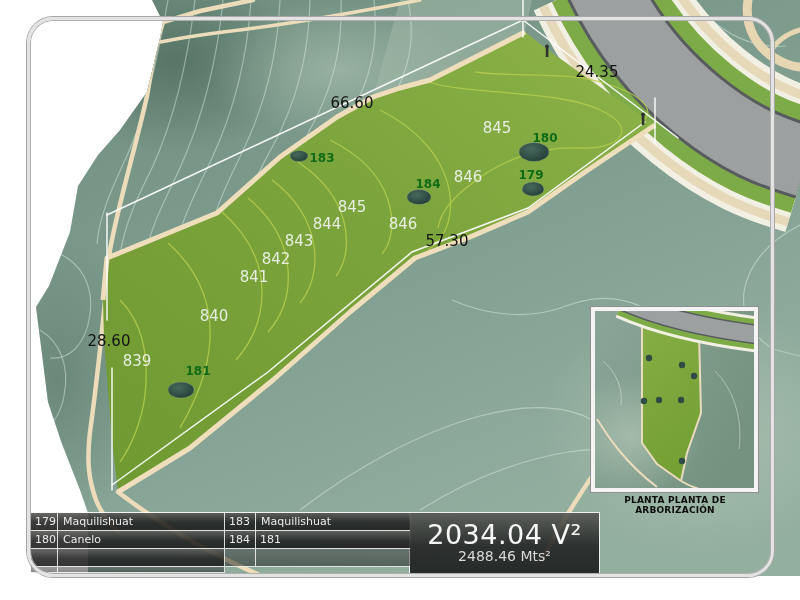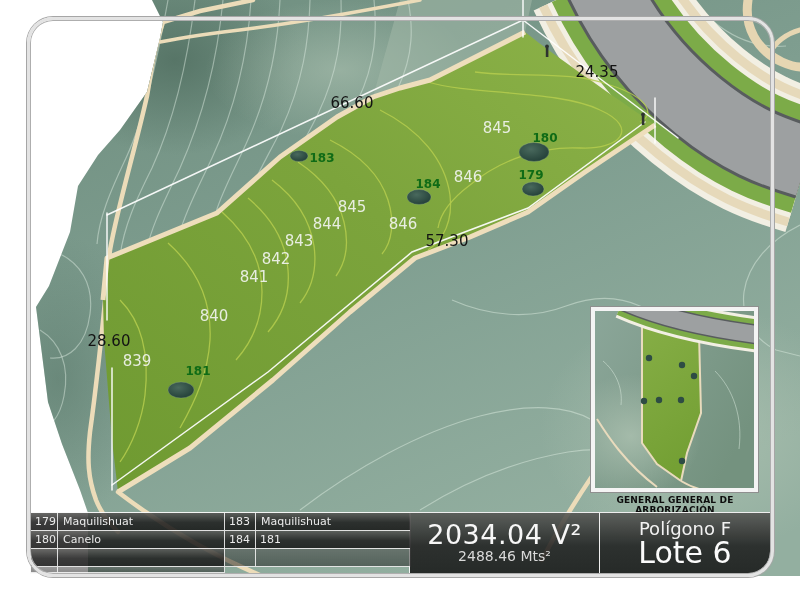--- a/index.html
+++ b/index.html
@@ -230,21 +230,21 @@
         <circle cx="54" cy="47" r="3.2"></circle>
           <circle cx="87" cy="54" r="3.2"></circle>
           <circle cx="99" cy="65" r="3.2"></circle>
         <circle cx="49" cy="90" r="3.2"></circle>
           <circle cx="64" cy="89" r="3.2"></circle>
           <circle cx="86" cy="89" r="3.2"></circle>
         <circle cx="87" cy="150" r="3.2"></circle>
       </g>
     </svg>
   </div>
-  <div id="inset-caption">GENERAL GENERAL DE ARBORIZACIÓN</div>
+  <div id="inset-caption">PLANTA PLANTA DE ARBORIZACIÓN</div>
 
   <div id="bar">
     <div id="legend">
       <div class="cell num panel-bg">179</div>
       <div class="cell panel-bg">Maquilishuat</div>
       <div class="cell num panel-bg">183</div>
       <div class="cell panel-bg">Maquilishuat</div>
 
       <div class="cell num panel-bg">180</div>
       <div class="cell panel-bg">Canelo</div>
@@ -258,20 +258,16 @@
       <div class="cell empty-row"></div>
       <div class="cell num empty-row"></div>
       <div class="cell empty-row"></div>
     </div>
 
     <div id="area-panel" class="panel-bg">
       <div id="area-varas">2034.04 V²</div>
       <div id="area-meters">2488.46 Mts²</div>
     </div>
 
-    <div id="title-panel" class="panel-bg">
-      <div id="title-poligono">Polígono F</div>
-      <div id="title-lote">Lote 6</div>
-    </div>
   </div>
 
   <div id="frame"></div>
 </div>
 
 </body></html>

